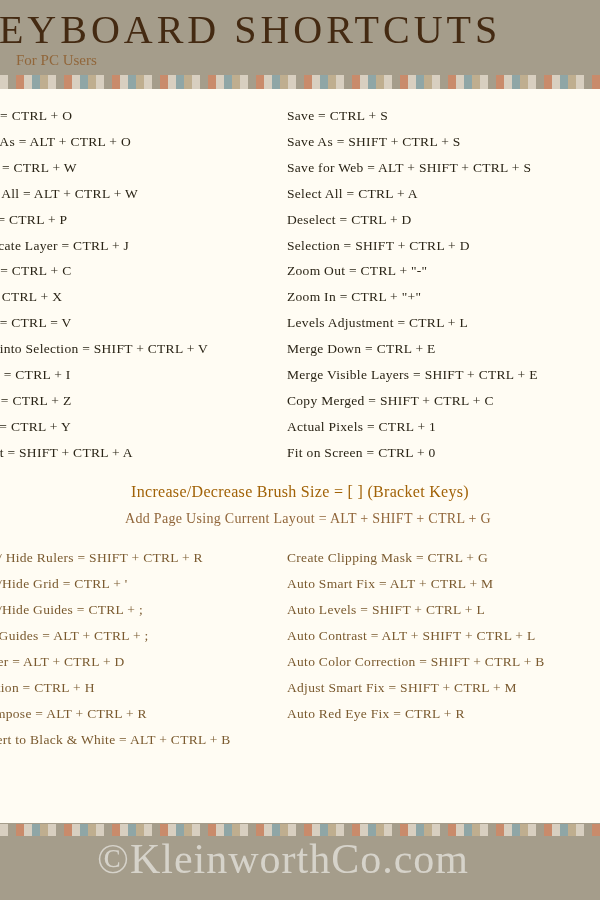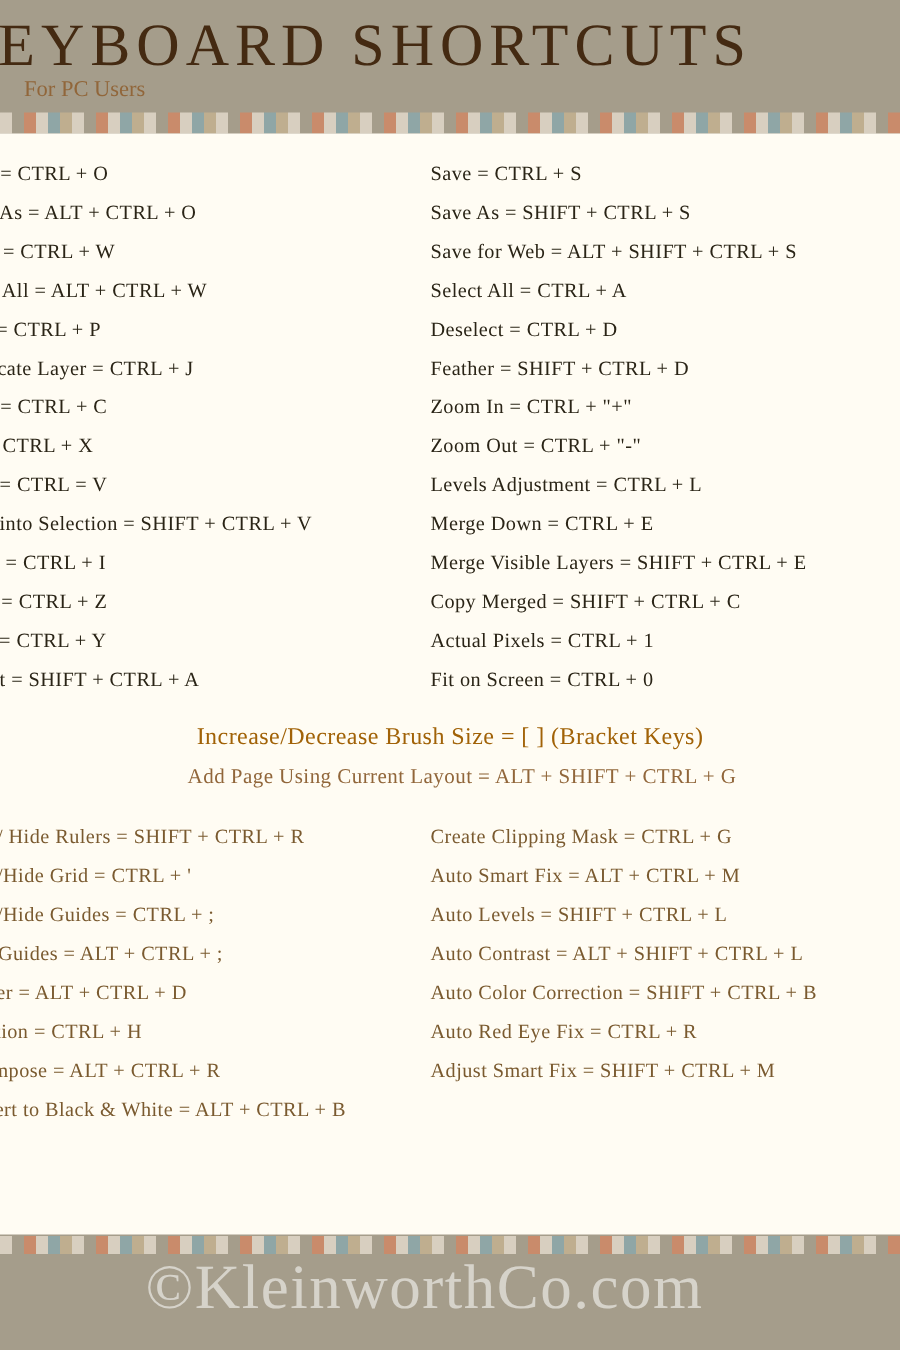--- a/index.html
+++ b/index.html
@@ -52,23 +52,23 @@
         <div class="row">Undo = CTRL + Z</div>
         <div class="row">Redo = CTRL + Y</div>
         <div class="row">Revert = SHIFT + CTRL + A</div>
       </div>
       <div class="col right">
         <div class="row">Save = CTRL + S</div>
         <div class="row">Save As = SHIFT + CTRL + S</div>
         <div class="row">Save for Web = ALT + SHIFT + CTRL + S</div>
         <div class="row">Select All = CTRL + A</div>
         <div class="row">Deselect = CTRL + D</div>
-        <div class="row">Feather = SHIFT + CTRL + D</div>
+        <div class="row">Selection = SHIFT + CTRL + D</div>
+        <div class="row">Zoom Out = CTRL +  "-"</div>
         <div class="row">Zoom In = CTRL +  "+"</div>
-        <div class="row">Zoom Out = CTRL +  "-"</div>
         <div class="row">Levels Adjustment = CTRL + L</div>
         <div class="row">Merge Down =  CTRL + E</div>
         <div class="row">Merge Visible Layers = SHIFT + CTRL + E</div>
         <div class="row">Copy Merged = SHIFT + CTRL + C</div>
         <div class="row">Actual Pixels = CTRL + 1</div>
         <div class="row">Fit on Screen = CTRL + 0</div>
       </div>
     </div>
 
     <div class="center-block">
@@ -86,22 +86,22 @@
         <div class="row">Selection = CTRL + H</div>
         <div class="row">Recompose = ALT + CTRL + R</div>
         <div class="row">Convert to Black &amp; White = ALT + CTRL + B</div>
       </div>
       <div class="col right">
         <div class="row">Create Clipping Mask = CTRL + G</div>
         <div class="row">Auto Smart Fix = ALT + CTRL + M</div>
         <div class="row">Auto Levels = SHIFT + CTRL + L</div>
         <div class="row">Auto Contrast = ALT + SHIFT + CTRL + L</div>
         <div class="row">Auto Color Correction = SHIFT + CTRL + B</div>
+        <div class="row">Adjust Smart Fix = SHIFT + CTRL + M</div>
         <div class="row">Auto Red Eye Fix = CTRL + R</div>
-        <div class="row">Adjust Smart Fix = SHIFT + CTRL + M</div>
       </div>
     </div>
   </div>
 
   <div class="footer">
     <div class="stripe"></div>
     <div class="watermark cut-left">©KleinworthCo.com</div>
   </div>
 </div>
 

